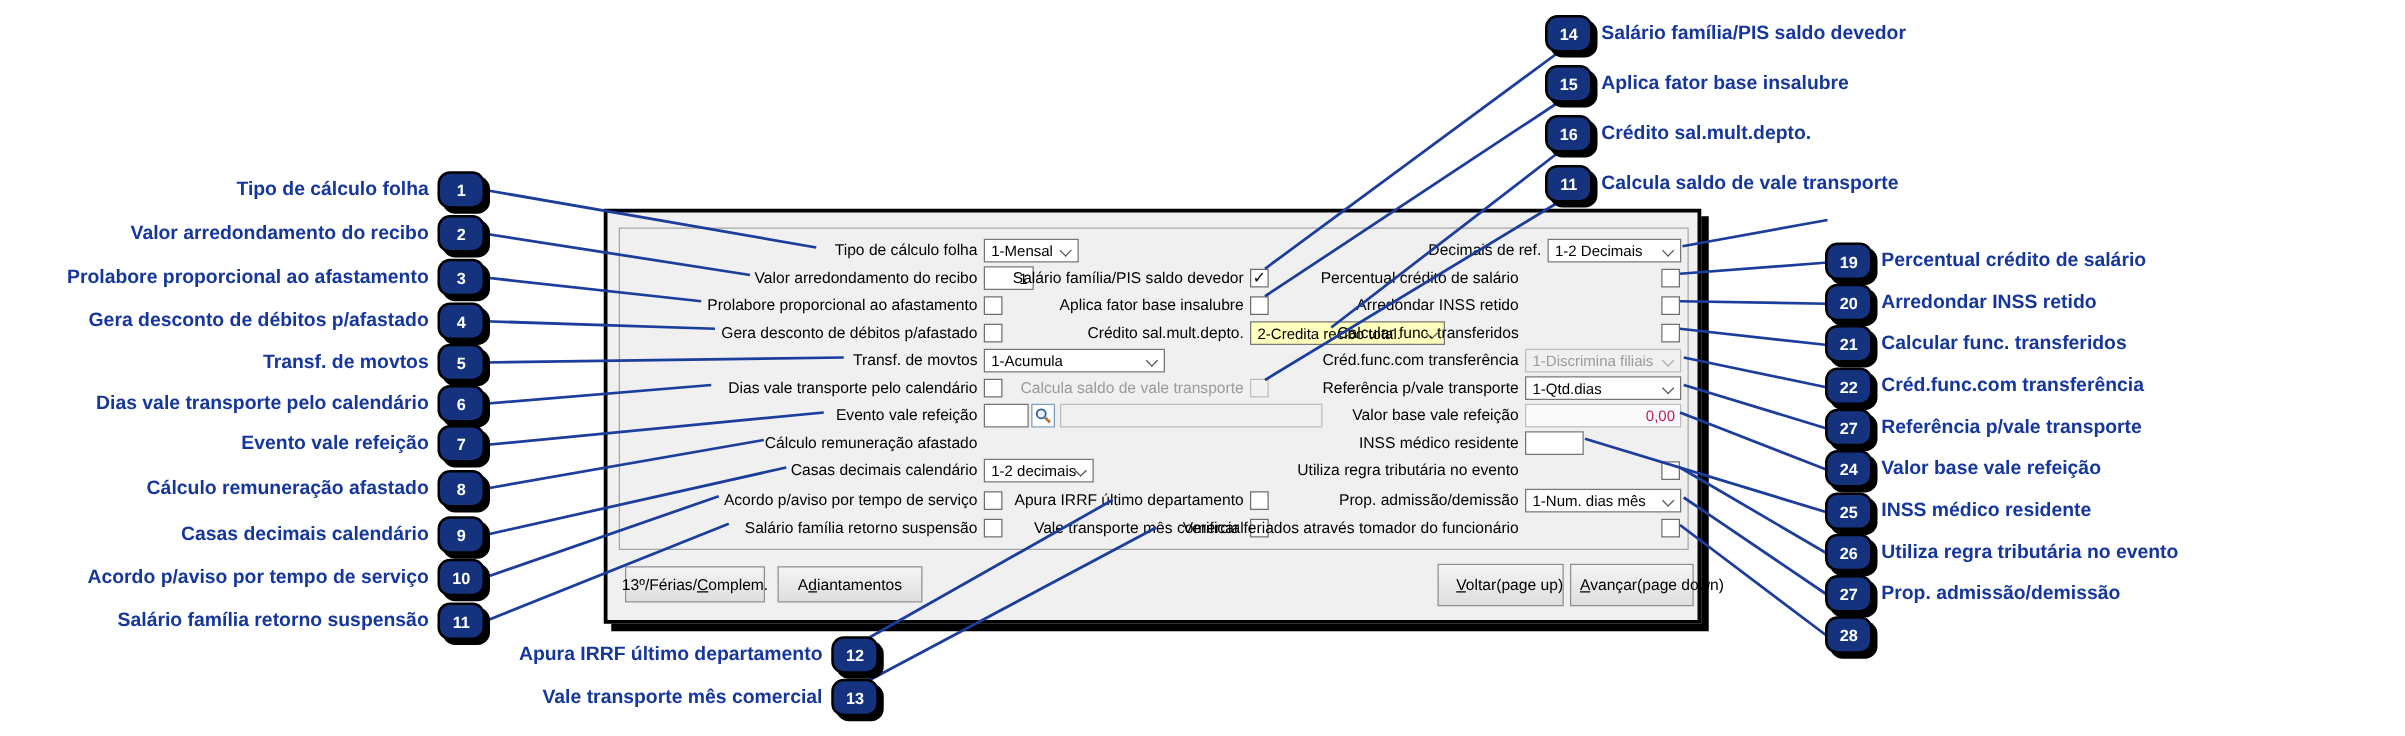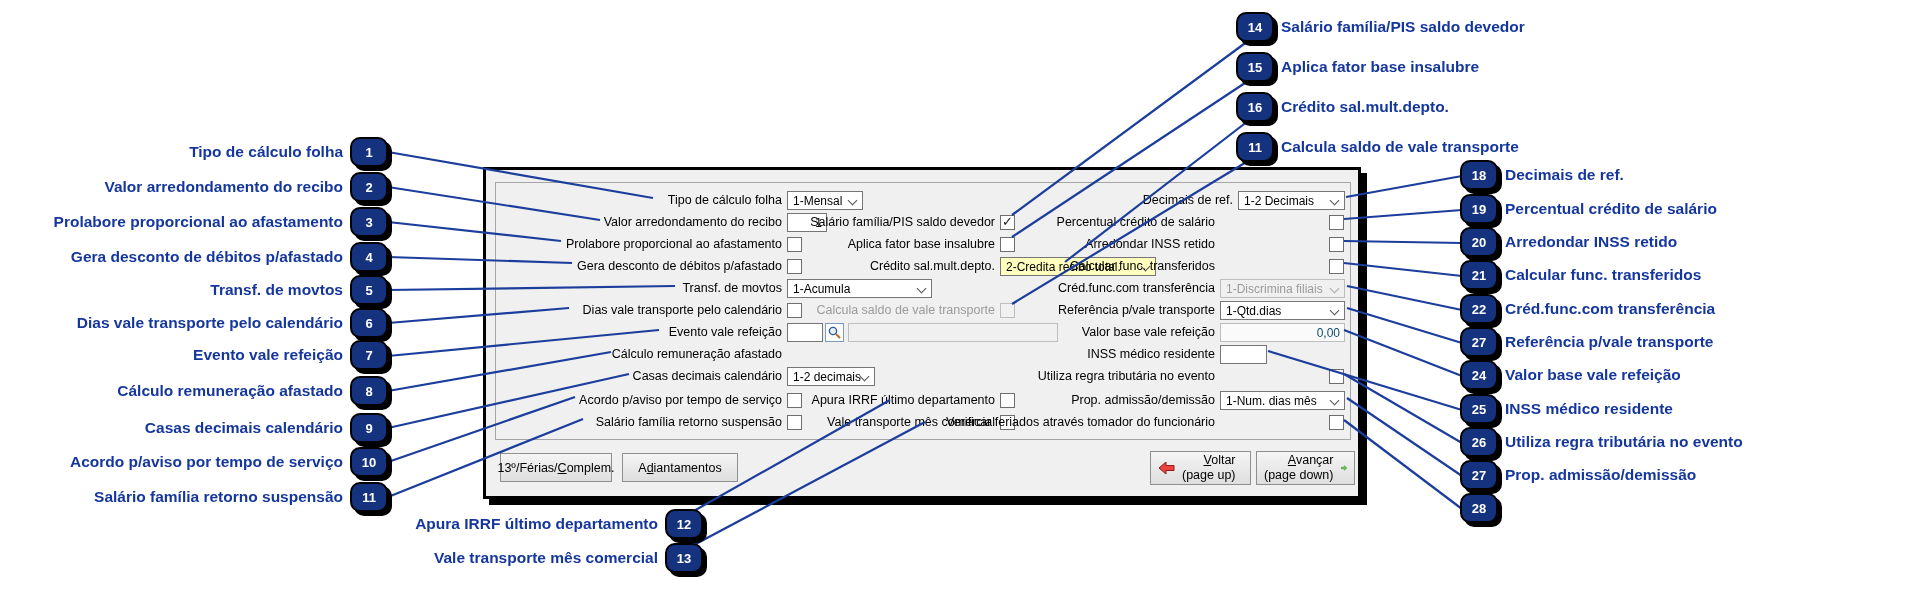--- a/index.html
+++ b/index.html
@@ -25,30 +25,30 @@
   .combo{position:absolute;height:19px;background:#fff;border:1px solid #767676;box-sizing:border-box;
          font-size:12px;color:#000;display:flex;align-items:center;padding:0 18px 0 5px;white-space:nowrap;overflow:hidden;}
   .combo .chev{position:absolute;right:6px;top:5px;width:6px;height:6px;border-right:1.6px solid #545454;
          border-bottom:1.6px solid #545454;transform:rotate(45deg);}
   .combo.disabled{background:#f0f0f0;color:#9b9b9b;border-color:#bdbdbd;}
   .combo.disabled .chev{border-color:#ababab;}
   .combo.yellow{background:#ffffbe;}
   .txt{position:absolute;height:19px;background:#fff;border:1px solid #767676;box-sizing:border-box;
        font-size:12px;color:#000;display:flex;align-items:center;padding:0 4px;}
   .txt.right{justify-content:flex-end;}
-  .txt.disabled{background:#f0f0f0;border-color:#bdbdbd;color:#0c4a6e;}
+  .txt.disabled{background:#f0f0f0;border-color:#bdbdbd;color:#be185d;}
   .cb{position:absolute;width:15px;height:15px;background:#fff;border:1px solid #6e6e6e;box-sizing:border-box;
       font-size:13px;line-height:12px;text-align:center;color:#1a1a1a;}
   .cb.disabled{border-color:#bdbdbd;background:#f1f1f1;}
   .magbtn{position:absolute;width:19px;height:19px;background:#fdfdfd;border:1px solid #7d9dbf;box-sizing:border-box;
       display:flex;align-items:center;justify-content:center;padding:0;}
   .btn{position:absolute;background:linear-gradient(#f5f5f5,#dedede);border:1px solid #8f8f8f;box-sizing:border-box;
       font-size:12.5px;color:#000;display:flex;align-items:center;justify-content:center;white-space:nowrap;text-align:center;}
   .navbtn{justify-content:flex-start;padding:0 7px;gap:7px;text-align:left;line-height:15px;}
-  .navbtn .two{display:flex;flex-direction:column;align-items:flex-end;}
+  .navbtn .two{display:flex;flex-direction:row;}
   u{text-decoration:underline;}
 </style>
 </head>
 <body>
 
 <div id="canvas">
 
   <div id="dialog">
     <div class="groupbox"></div>
 
@@ -316,26 +316,20 @@
       </span>
       <span class="co-label">Crédito sal.mult.depto.</span>
     </div>
   <div class="co" style="left:1236px;top:133px">
       <span class="badge">
         <span>11</span>
       </span>
       <span class="co-label">Calcula saldo de vale transporte</span>
     </div>
 
-  <div class="co" style="left:1460px;top:161px">
-      <span class="badge">
-        <span>18</span>
-      </span>
-      <span class="co-label">Decimais de ref.</span>
-    </div>
   <div class="co" style="left:1460px;top:195px">
       <span class="badge">
         <span>19</span>
       </span>
       <span class="co-label">Percentual crédito de salário</span>
     </div>
   <div class="co" style="left:1460px;top:228px">
       <span class="badge">
         <span>20</span>
       </span>

